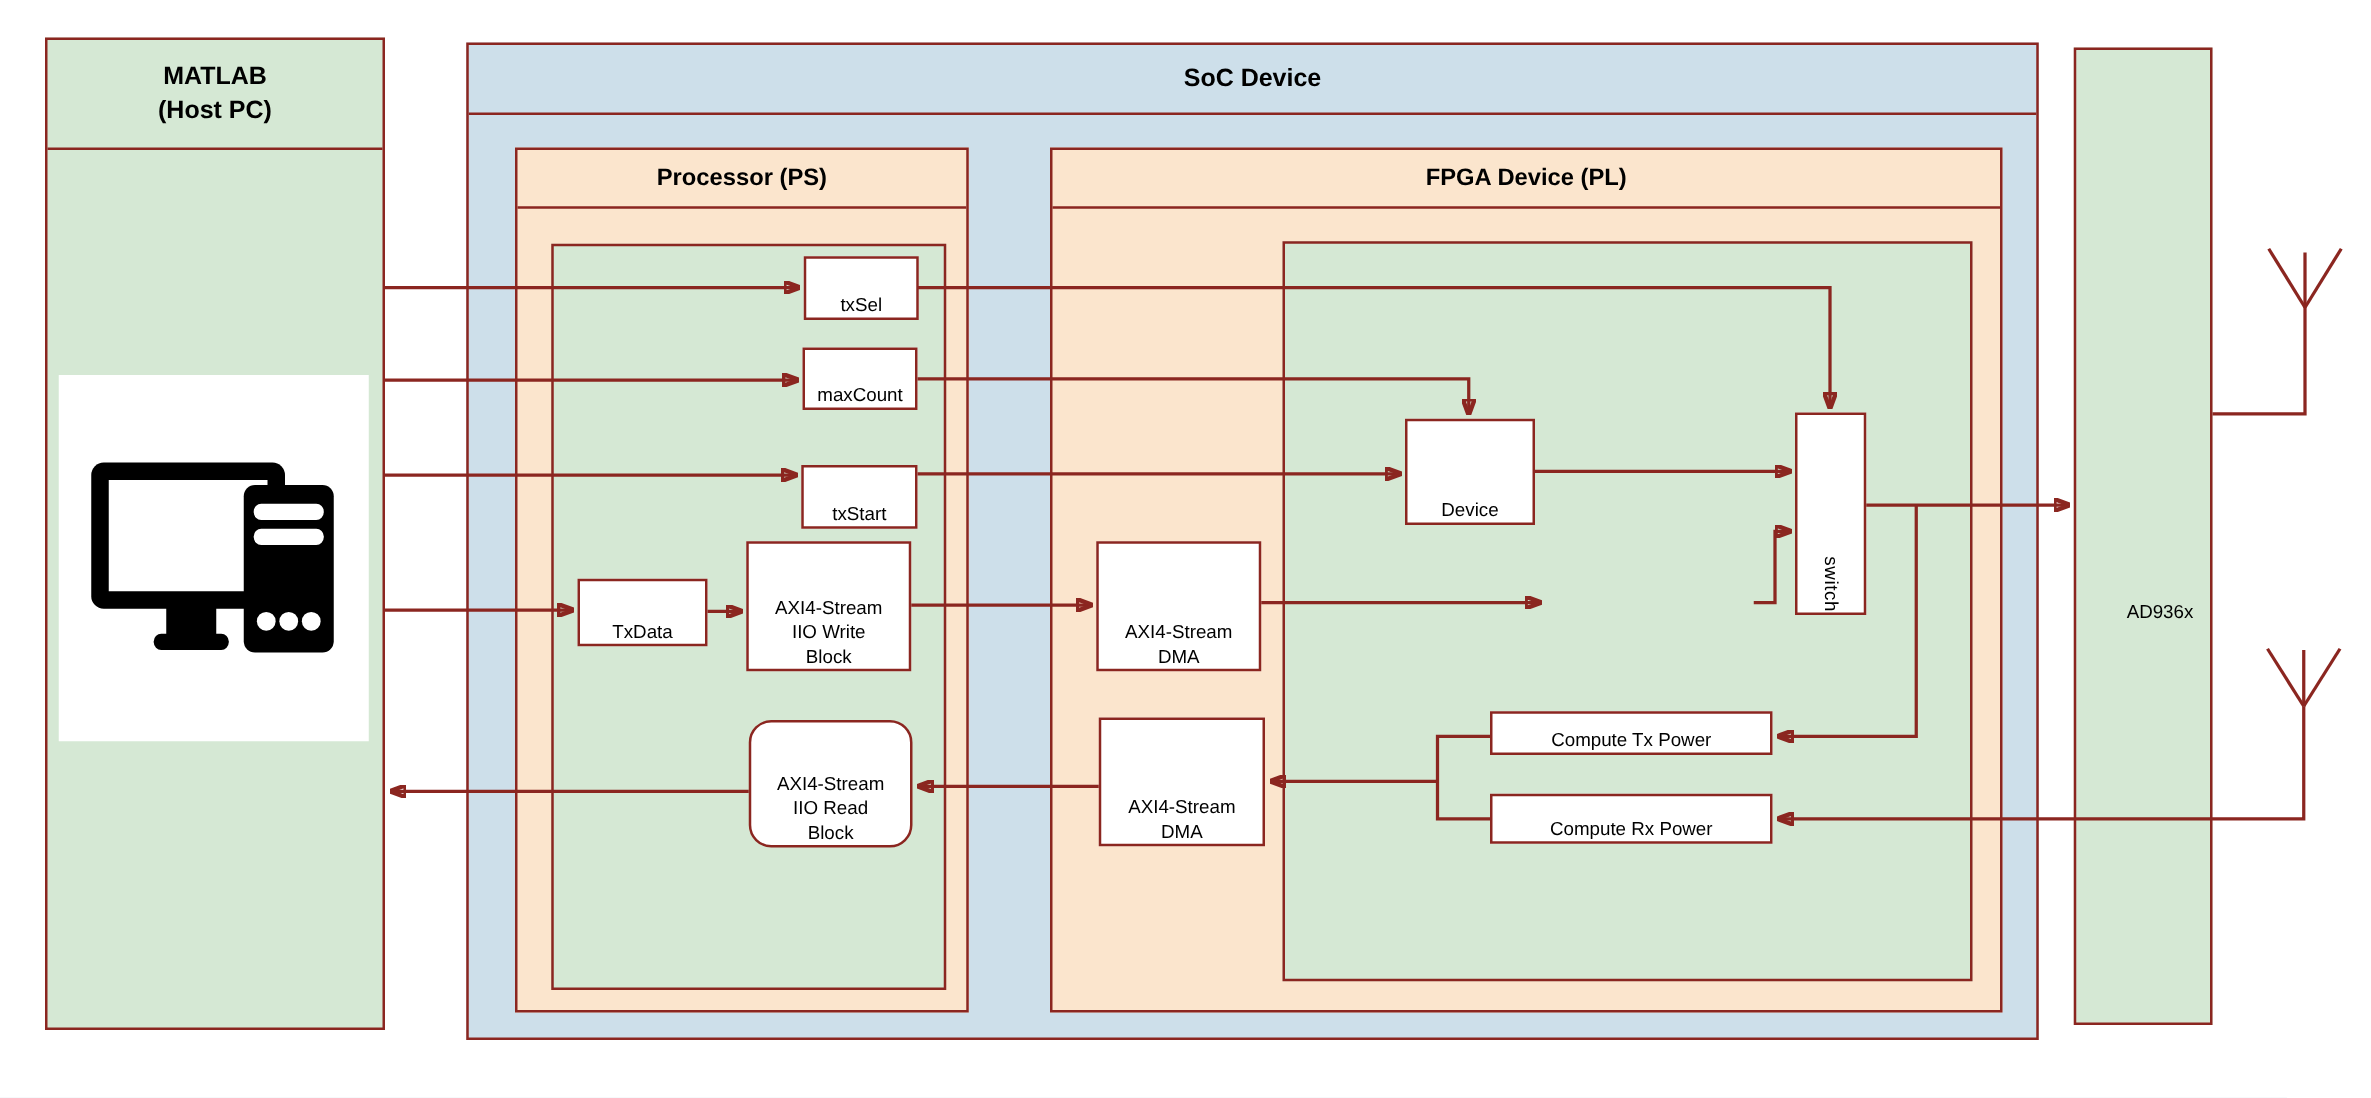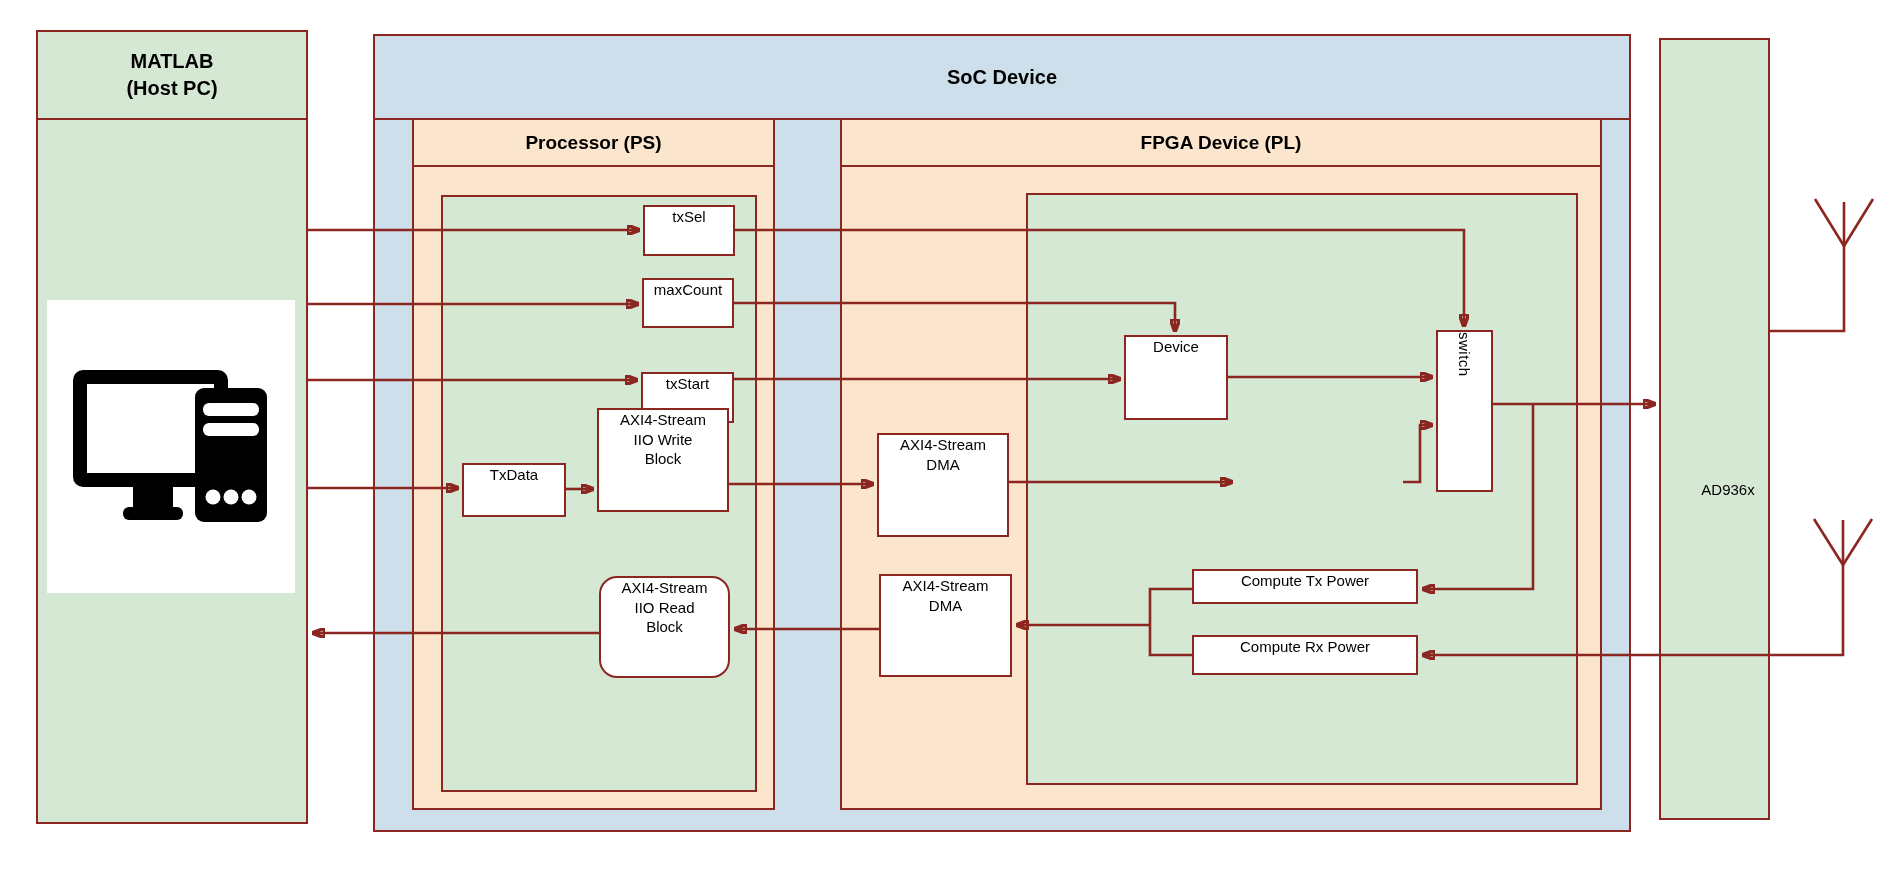--- a/index.html
+++ b/index.html
@@ -11,21 +11,21 @@
   .c-blue{background:#cddfea;}
   .c-tan{background:#fbe5cd;}
 
   .hdr{position:absolute;left:0;right:0;top:0;box-sizing:border-box;
        border-bottom:2px solid #8b2620;display:flex;align-items:center;justify-content:center;
        text-align:center;font-weight:bold;}
   .hdr-lg{font-size:20px;line-height:1.35;}
   .hdr-md{font-size:19px;}
 
   .block{position:absolute;box-sizing:border-box;background:#ffffff;border:2px solid #8b2620;
-         display:flex;align-items:flex-start;justify-content:center;text-align:center;
+         display:flex;align-items:flex-end;justify-content:center;text-align:center;
          font-size:15px;line-height:1.3;z-index:5;}
   .block .wrap{max-width:96px;}
 
   .vtext{writing-mode:vertical-rl;text-orientation:mixed;letter-spacing:0.5px;}
 
   .adlabel{position:absolute;left:0;right:0;top:441px;text-align:center;font-size:15px;padding-left:27px;}
 
   #wires{position:absolute;left:0;top:0;z-index:9;pointer-events:none;}
   #wires path{stroke:#8b2620;stroke-width:2.6;fill:none;}
 
@@ -54,21 +54,21 @@
       <rect x="148" y="88" width="72" height="134" rx="9" fill="#000"></rect>
       <rect x="156" y="103" width="56" height="13" rx="6" fill="#fff"></rect>
       <rect x="156" y="123" width="56" height="13" rx="6" fill="#fff"></rect>
       <circle cx="166" cy="197" r="7.5" fill="#fff"></circle>
       <circle cx="184" cy="197" r="7.5" fill="#fff"></circle>
       <circle cx="202" cy="197" r="7.5" fill="#fff"></circle>
     </svg>
   </div>
 
   <div class="container c-blue" style="left:373px;top:34px;width:1258px;height:798px;">
-    <div class="hdr hdr-lg" style="height:84px;">
+    <div class="hdr hdr-lg" style="height:56px;">
       <span>SoC Device</span>
     </div>
   </div>
 
   <div class="container c-tan" style="left:412px;top:118px;width:363px;height:692px;">
     <div class="hdr hdr-md" style="height:47px;">
       <span>Processor (PS)</span>
     </div>
   </div>
   <div class="container c-green" style="left:441px;top:195px;width:316px;height:597px;"></div>
@@ -93,21 +93,21 @@
   </div>
 
   <div class="block" style="left:641px;top:372px;width:93px;height:51px;">
     <span>txStart</span>
   </div>
 
   <div class="block" style="left:462px;top:463px;width:104px;height:54px;">
     <span>TxData</span>
   </div>
 
-  <div class="block" style="left:597px;top:408px;width:132px;height:104px;">
+  <div class="block" style="left:597px;top:433px;width:132px;height:104px;">
     <span class="wrap">AXI4-Stream IIO Write Block</span>
   </div>
 
   <div class="block" style="left:599px;top:576px;width:131px;height:102px;border-radius:18px;">
     <span class="wrap">AXI4-Stream IIO Read Block</span>
   </div>
 
   <div class="block" style="left:877px;top:433px;width:132px;height:104px;">
     <span class="wrap">AXI4-Stream DMA</span>
   </div>

